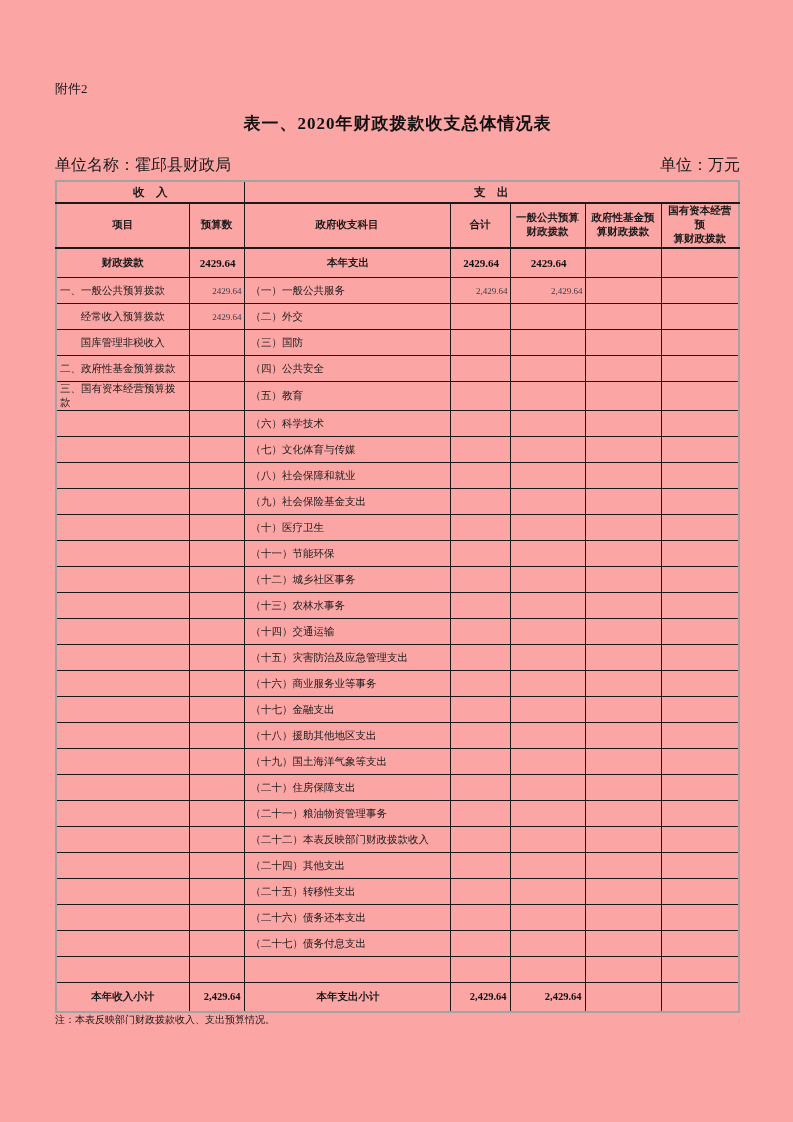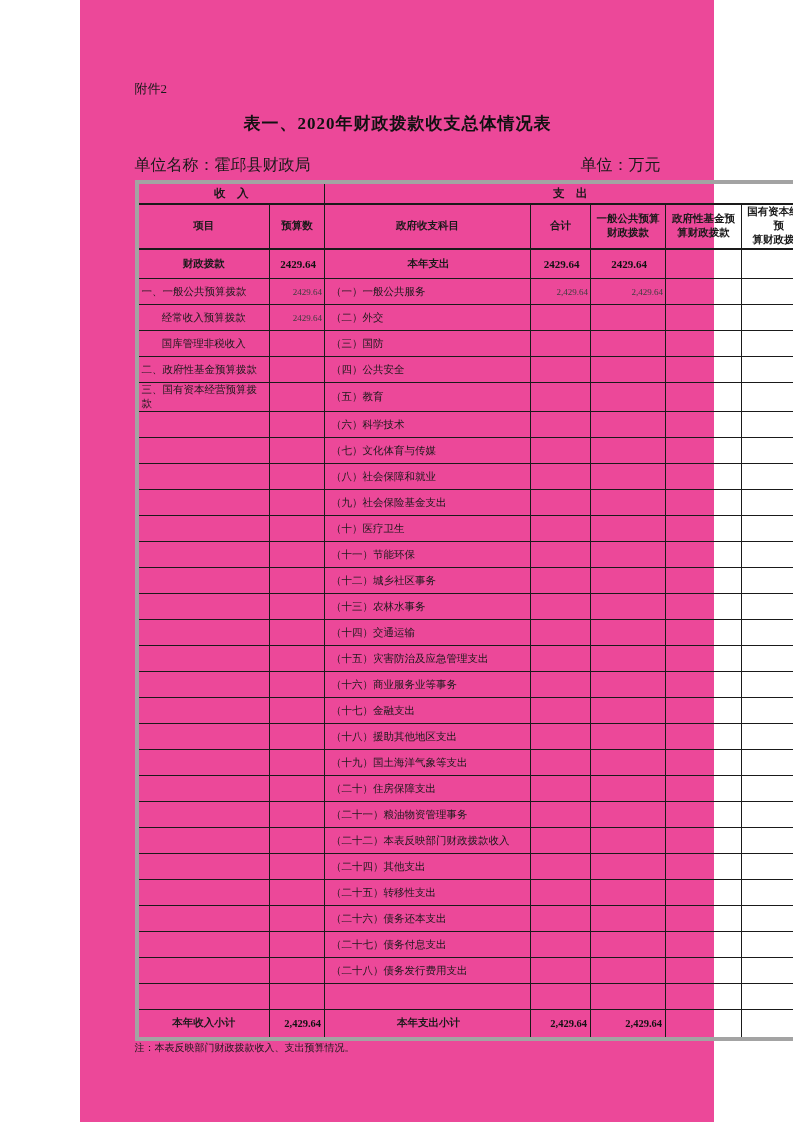--- a/index.html
+++ b/index.html
@@ -1,22 +1,22 @@
 <!DOCTYPE html>
 <html lang="zh"><head>
 <meta charset="utf-8">
 <style>
   * { box-sizing: border-box; }
   html, body { margin: 0; padding: 0; background: #ffffff; }
   .page {
     position: relative;
-    width: 634px;
+    width: 793px;
     height: 1122px;
     margin: 0 auto;
-    background: #ec4899;
+    background: #fca5a5;
     font-family: "Liberation Serif", "DejaVu Serif", serif;
     color: #1a1a1a;
     padding: 80px 53px 0 55px;
   }
   .attachment {
     font-size: 13px;
     color: #1a1a1a;
   }
   .doc-title {
     margin: 14px 0 20px 0;
@@ -31,21 +31,21 @@
     justify-content: space-between;
     align-items: flex-end;
     font-size: 16px;
     margin-bottom: 4px;
     color: #1a1a1a;
   }
   table.budget {
     width: 685px;
     border-collapse: collapse;
     table-layout: fixed;
-    border: 4px solid #a3a3a3;
+    border: 2px solid #a3a3a3;
     padding-left: 12px;
   }
   table.budget th, table.budget td {
     border: 1px solid #1a1a1a;
     padding: 0 4px;
     overflow: hidden;
     vertical-align: middle;
   }
   tr.group-row th {
     height: 22px;
@@ -366,29 +366,20 @@
           <td class="num"></td>
           <td class="c-subject">（二十七）债务付息支出</td>
           <td class="num"></td>
           <td class="num"></td>
           <td class="num"></td>
           <td class="num"></td>
         </tr>
         <tr>
           <td class="c-item"></td>
           <td class="num"></td>
-          <td class="c-subject">（二十八）债务发行费用支出</td>
-          <td class="num"></td>
-          <td class="num"></td>
-          <td class="num"></td>
-          <td class="num"></td>
-        </tr>
-        <tr>
-          <td class="c-item"></td>
-          <td class="num"></td>
           <td class="c-subject"></td>
           <td class="num"></td>
           <td class="num"></td>
           <td class="num"></td>
           <td class="num"></td>
         </tr>
         <tr class="row-subtotal">
           <td class="c-item">本年收入小计</td>
           <td class="num">2,429.64</td>
           <td class="c-subject">本年支出小计</td>

